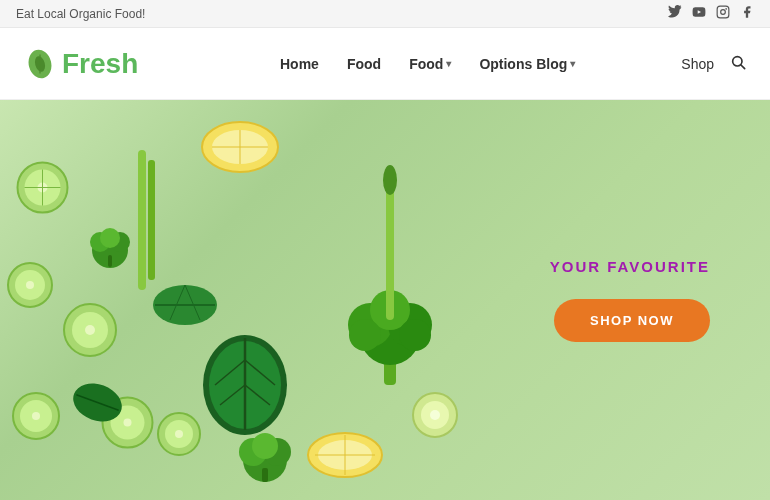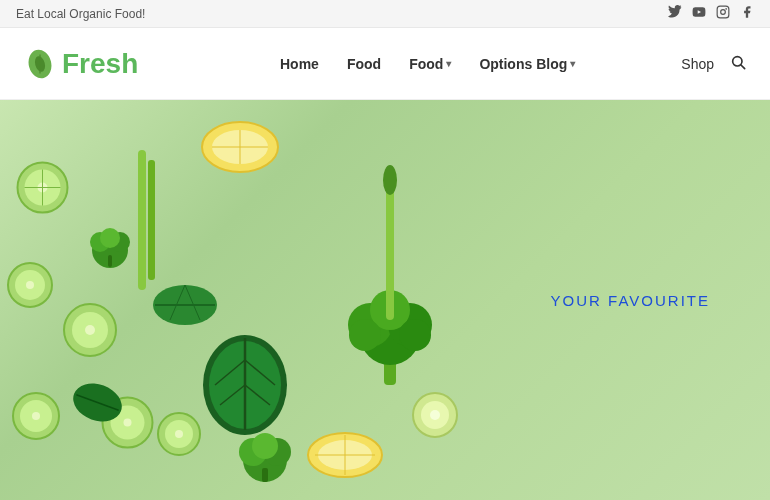--- a/index.html
+++ b/index.html
@@ -132,22 +132,22 @@
     
     .hero-text {
       position: absolute;
       right: 60px;
       top: 50%;
       transform: translateY(-50%);
       text-align: right;
     }
     .hero-subtitle {
       font-size: 15px;
-      color: #1d4ed8;
-      font-weight: 400;
+      color: #a21caf;
+      font-weight: 700;
       letter-spacing: 2px;
       text-transform: uppercase;
     }
     .hero-title {
       font-size: 72px;
       color: #fff;
       font-weight: 900;
       line-height: 0.95;
       text-shadow: 2px 2px 8px rgba(0,0,0,0.15);
       font-style: italic;
@@ -362,14 +362,15 @@
 
     <svg style="position:absolute;left:380px;top:60px;" width="20" height="160" viewBox="0 0 20 160">
       <rect x="6" y="20" width="8" height="140" rx="4" fill="#88c840"></rect>
       <ellipse cx="10" cy="20" rx="7" ry="15" fill="#4a9020"></ellipse>
     </svg>
 
   </div>
 
   <div class="hero-text">
     <div class="hero-subtitle">YOUR FAVOURITE</div>
+    <button class="shop-now-btn">SHOP NOW</button>
   </div>
 </div>
 
 </body></html>

